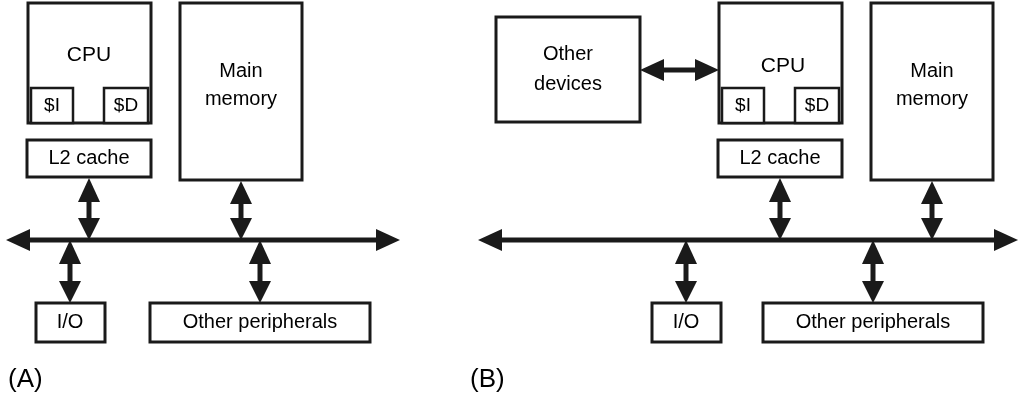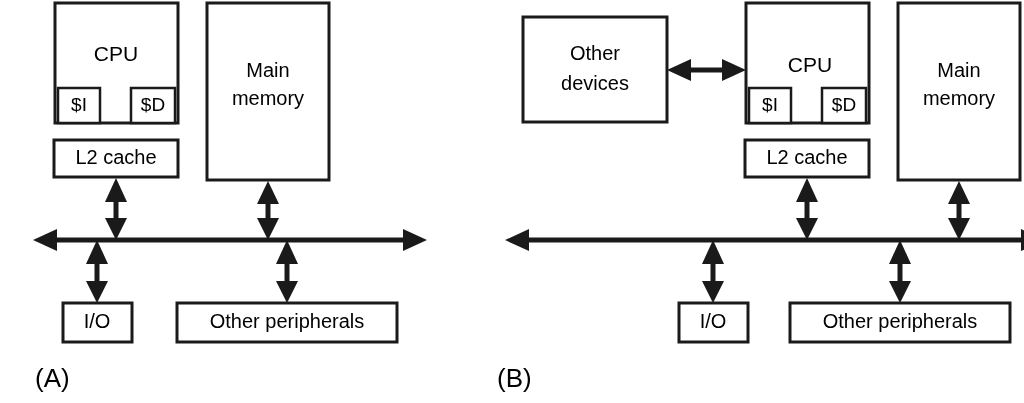--- a/index.html
+++ b/index.html
@@ -10,21 +10,20 @@
   body {
     width: 1024px;
     height: 403px;
     font-family: "Liberation Sans", sans-serif;
     overflow: hidden;
   }
   #diagram-root {
     position: relative;
     width: 928px;
     height: 403px;
-    padding-left: 27px;
   }
   svg#arch-svg {
     display: block;
     width: 1024px;
     height: 403px;
   }
   .box {
     fill: #ffffff;
     stroke: #1a1a1a;
     stroke-width: 3;

